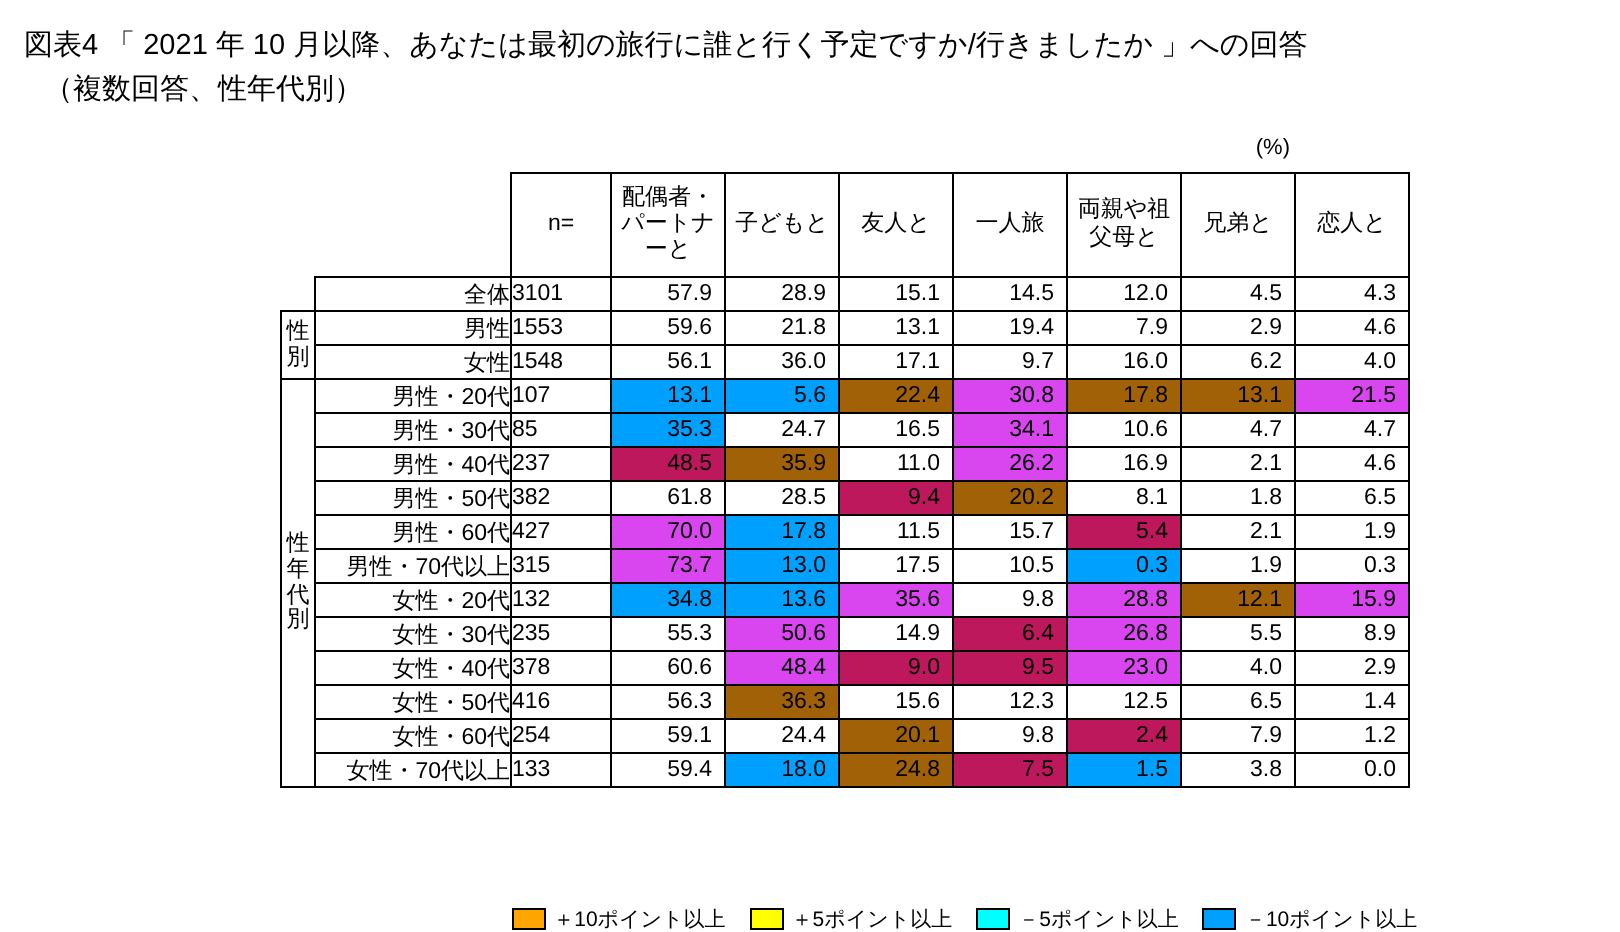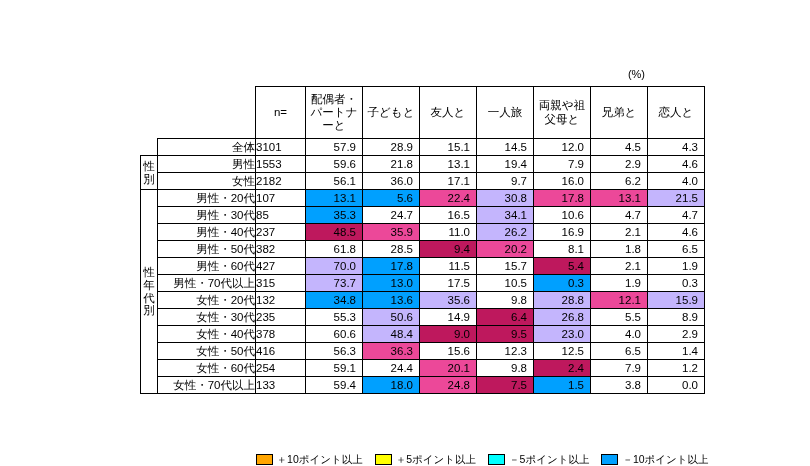--- a/index.html
+++ b/index.html
@@ -59,22 +59,22 @@
     width: 98px;
     text-align: right;
     padding-left: 6px;
     white-space: nowrap;
   }
   .rowlab.center { text-align: right; padding-left: 0; }
   .nval { width: 50px; text-align: left; padding-right: 6px; }
   .v { width: 57px; text-align: right; padding-right: 6px; }
   .blank { border: none; background: transparent; }
   
-  .hi-p10 { background: #c4b5fd; }
-  .hi-p5  { background: #ec4899; }
+  .hi-p10 { background: #d946ef; }
+  .hi-p5  { background: #a16207; }
   .hi-m5  { background: #be185d; }
   .hi-m10 { background: #00a0ff; }
   #legend {
     position: absolute;
     left: 180px; top: 432px;
     display: flex;
     align-items: center;
     font-size: 10.5px;
     gap: 0px;
   }
@@ -85,20 +85,22 @@
     border: 1px solid #000;
     margin-right: 4px;
   }
   #legend .lead { margin-right: 10px; font-size: 13px; margin-top: 37px; }
   .th-sub { font-size: 11.5px; }
 </style>
 </head>
 <body>
 
 <div id="title">
+  <span>図表4 「 2021 年 10 月以降、あなたは最初の旅行に誰と行く予定ですか/行きましたか 」への回答</span>
+  <span class="l2">（複数回答、性年代別）</span>
 </div>
 
 <div id="unit">(%)</div>
 
 <div id="tablewrap">
   <table>
     <thead>
       <tr>
         <td class="blank"></td>
         <td class="blank"></td>
@@ -135,21 +137,21 @@
           <td class="v">59.6</td>
           <td class="v">21.8</td>
           <td class="v">13.1</td>
           <td class="v">19.4</td>
           <td class="v">7.9</td>
           <td class="v">2.9</td>
           <td class="v">4.6</td>
         </tr>
         <tr>
           <td class="rowlab">女性</td>
-          <td class="nval">2182</td>
+          <td class="nval">1548</td>
           <td class="v">56.1</td>
           <td class="v">36.0</td>
           <td class="v">17.1</td>
           <td class="v">9.7</td>
           <td class="v">16.0</td>
           <td class="v">6.2</td>
           <td class="v">4.0</td>
         </tr>
         <tr>
           <td class="grouplab" rowspan="12">

